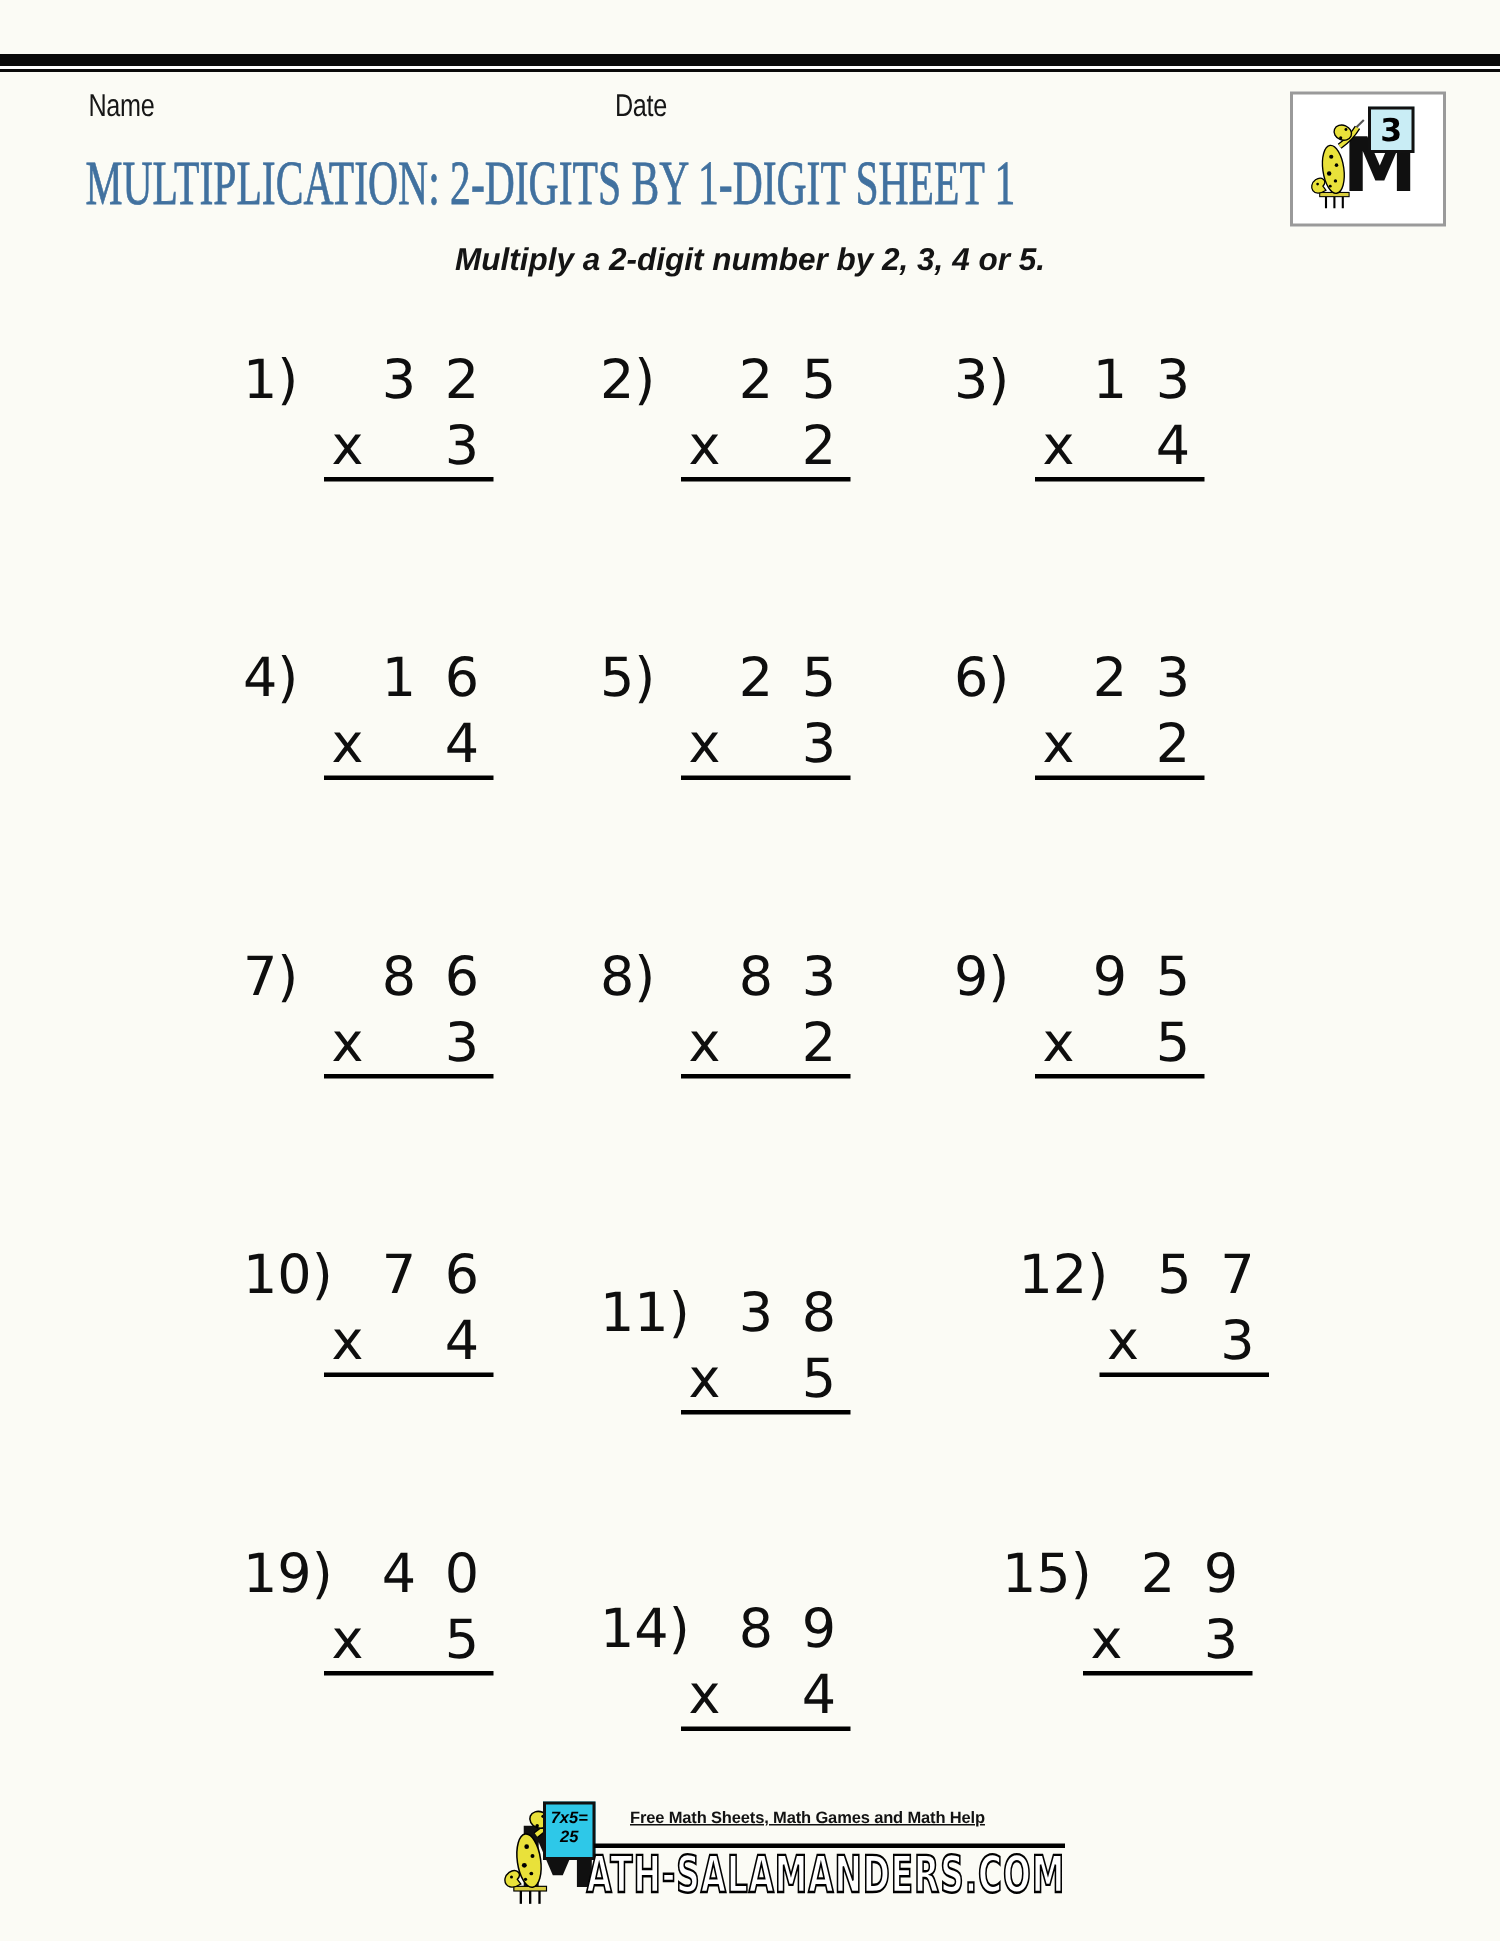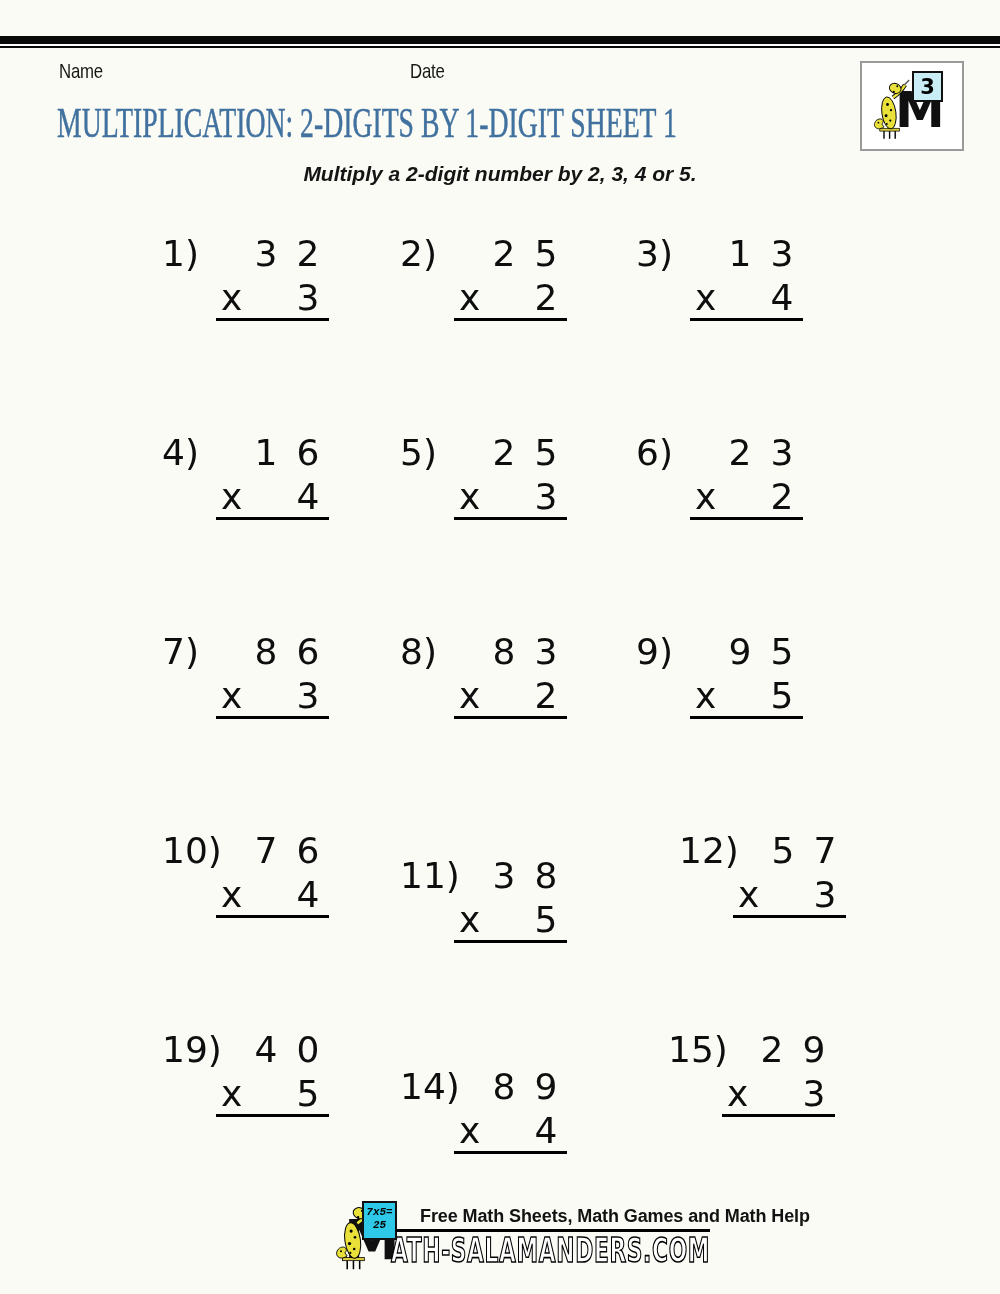--- a/index.html
+++ b/index.html
@@ -60,26 +60,26 @@
   .p-line{position:absolute;left:56px;top:84px;width:113px;height:3px;background:#000;}
   
   .footer-m{
     position:absolute;left:344px;top:1212px;
     font-family:"DejaVu Sans", sans-serif;font-weight:900;font-size:56px;line-height:56px;color:#101010;
   }
   .footer-salamander{position:absolute;left:326px;top:1200px;width:58px;height:70px;}
   .footer-board{
     position:absolute;left:362px;top:1201px;width:31px;height:32px;
     background:#2ec8e8;border:2px solid #111;box-sizing:content-box;
-    font-family:Liberation Mono, monospace;font-weight:700;font-style:italic;
+    font-family:Liberation Sans, sans-serif;font-weight:700;font-style:italic;
     font-size:11px;line-height:13px;text-align:center;color:#000;padding-top:3px;
   }
   .footer-tagline{
     position:absolute;left:420px;top:1206px;
-    font-weight:700;font-size:18px;letter-spacing:-.1px;color:#121212;white-space:nowrap;
+    font-weight:700;font-size:11px;letter-spacing:-.1px;color:#121212;white-space:nowrap;text-decoration:underline;
   }
   .footer-rule{position:absolute;left:396px;top:1229px;width:314px;height:3px;background:#000;}
   .footer-site{
     position:absolute;left:391px;top:1233px;
     font-family:"DejaVu Sans", sans-serif;font-weight:900;font-size:34px;line-height:34px;
     letter-spacing:1px;color:#fff;-webkit-text-stroke:1.6px #000;
     transform:scaleX(.64);transform-origin:left top;white-space:nowrap;
   }
 </style>
 </head>

